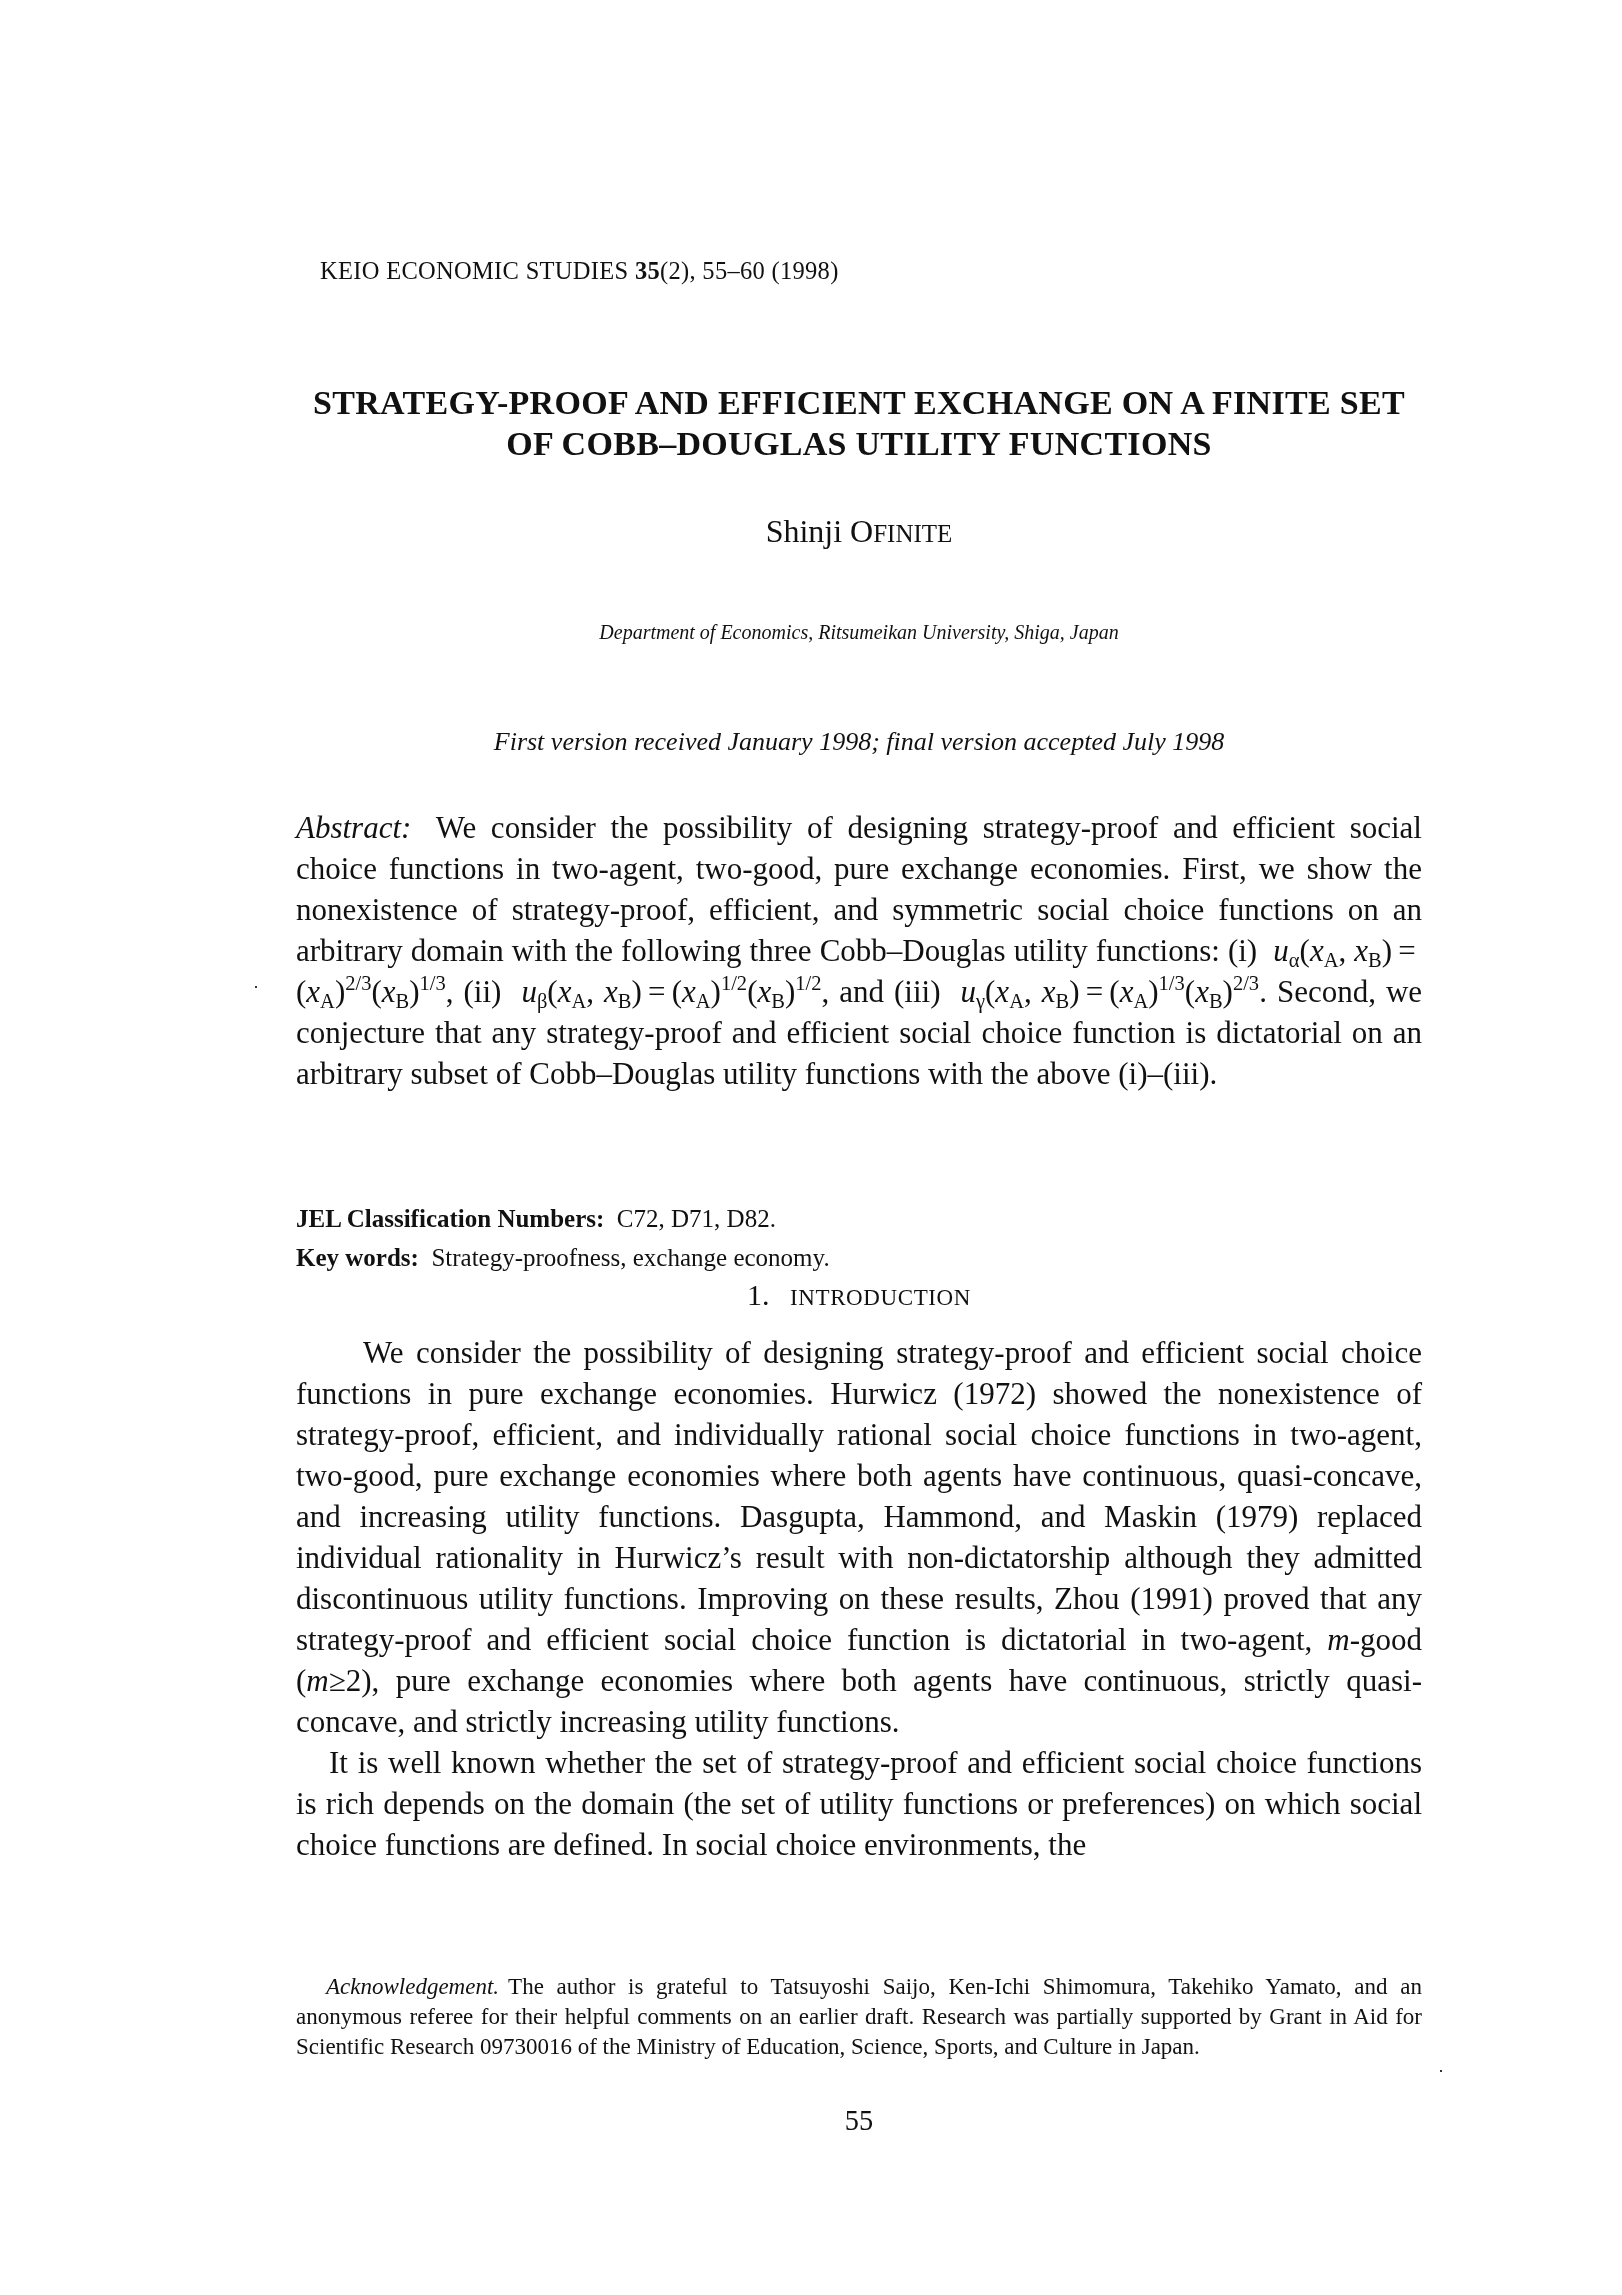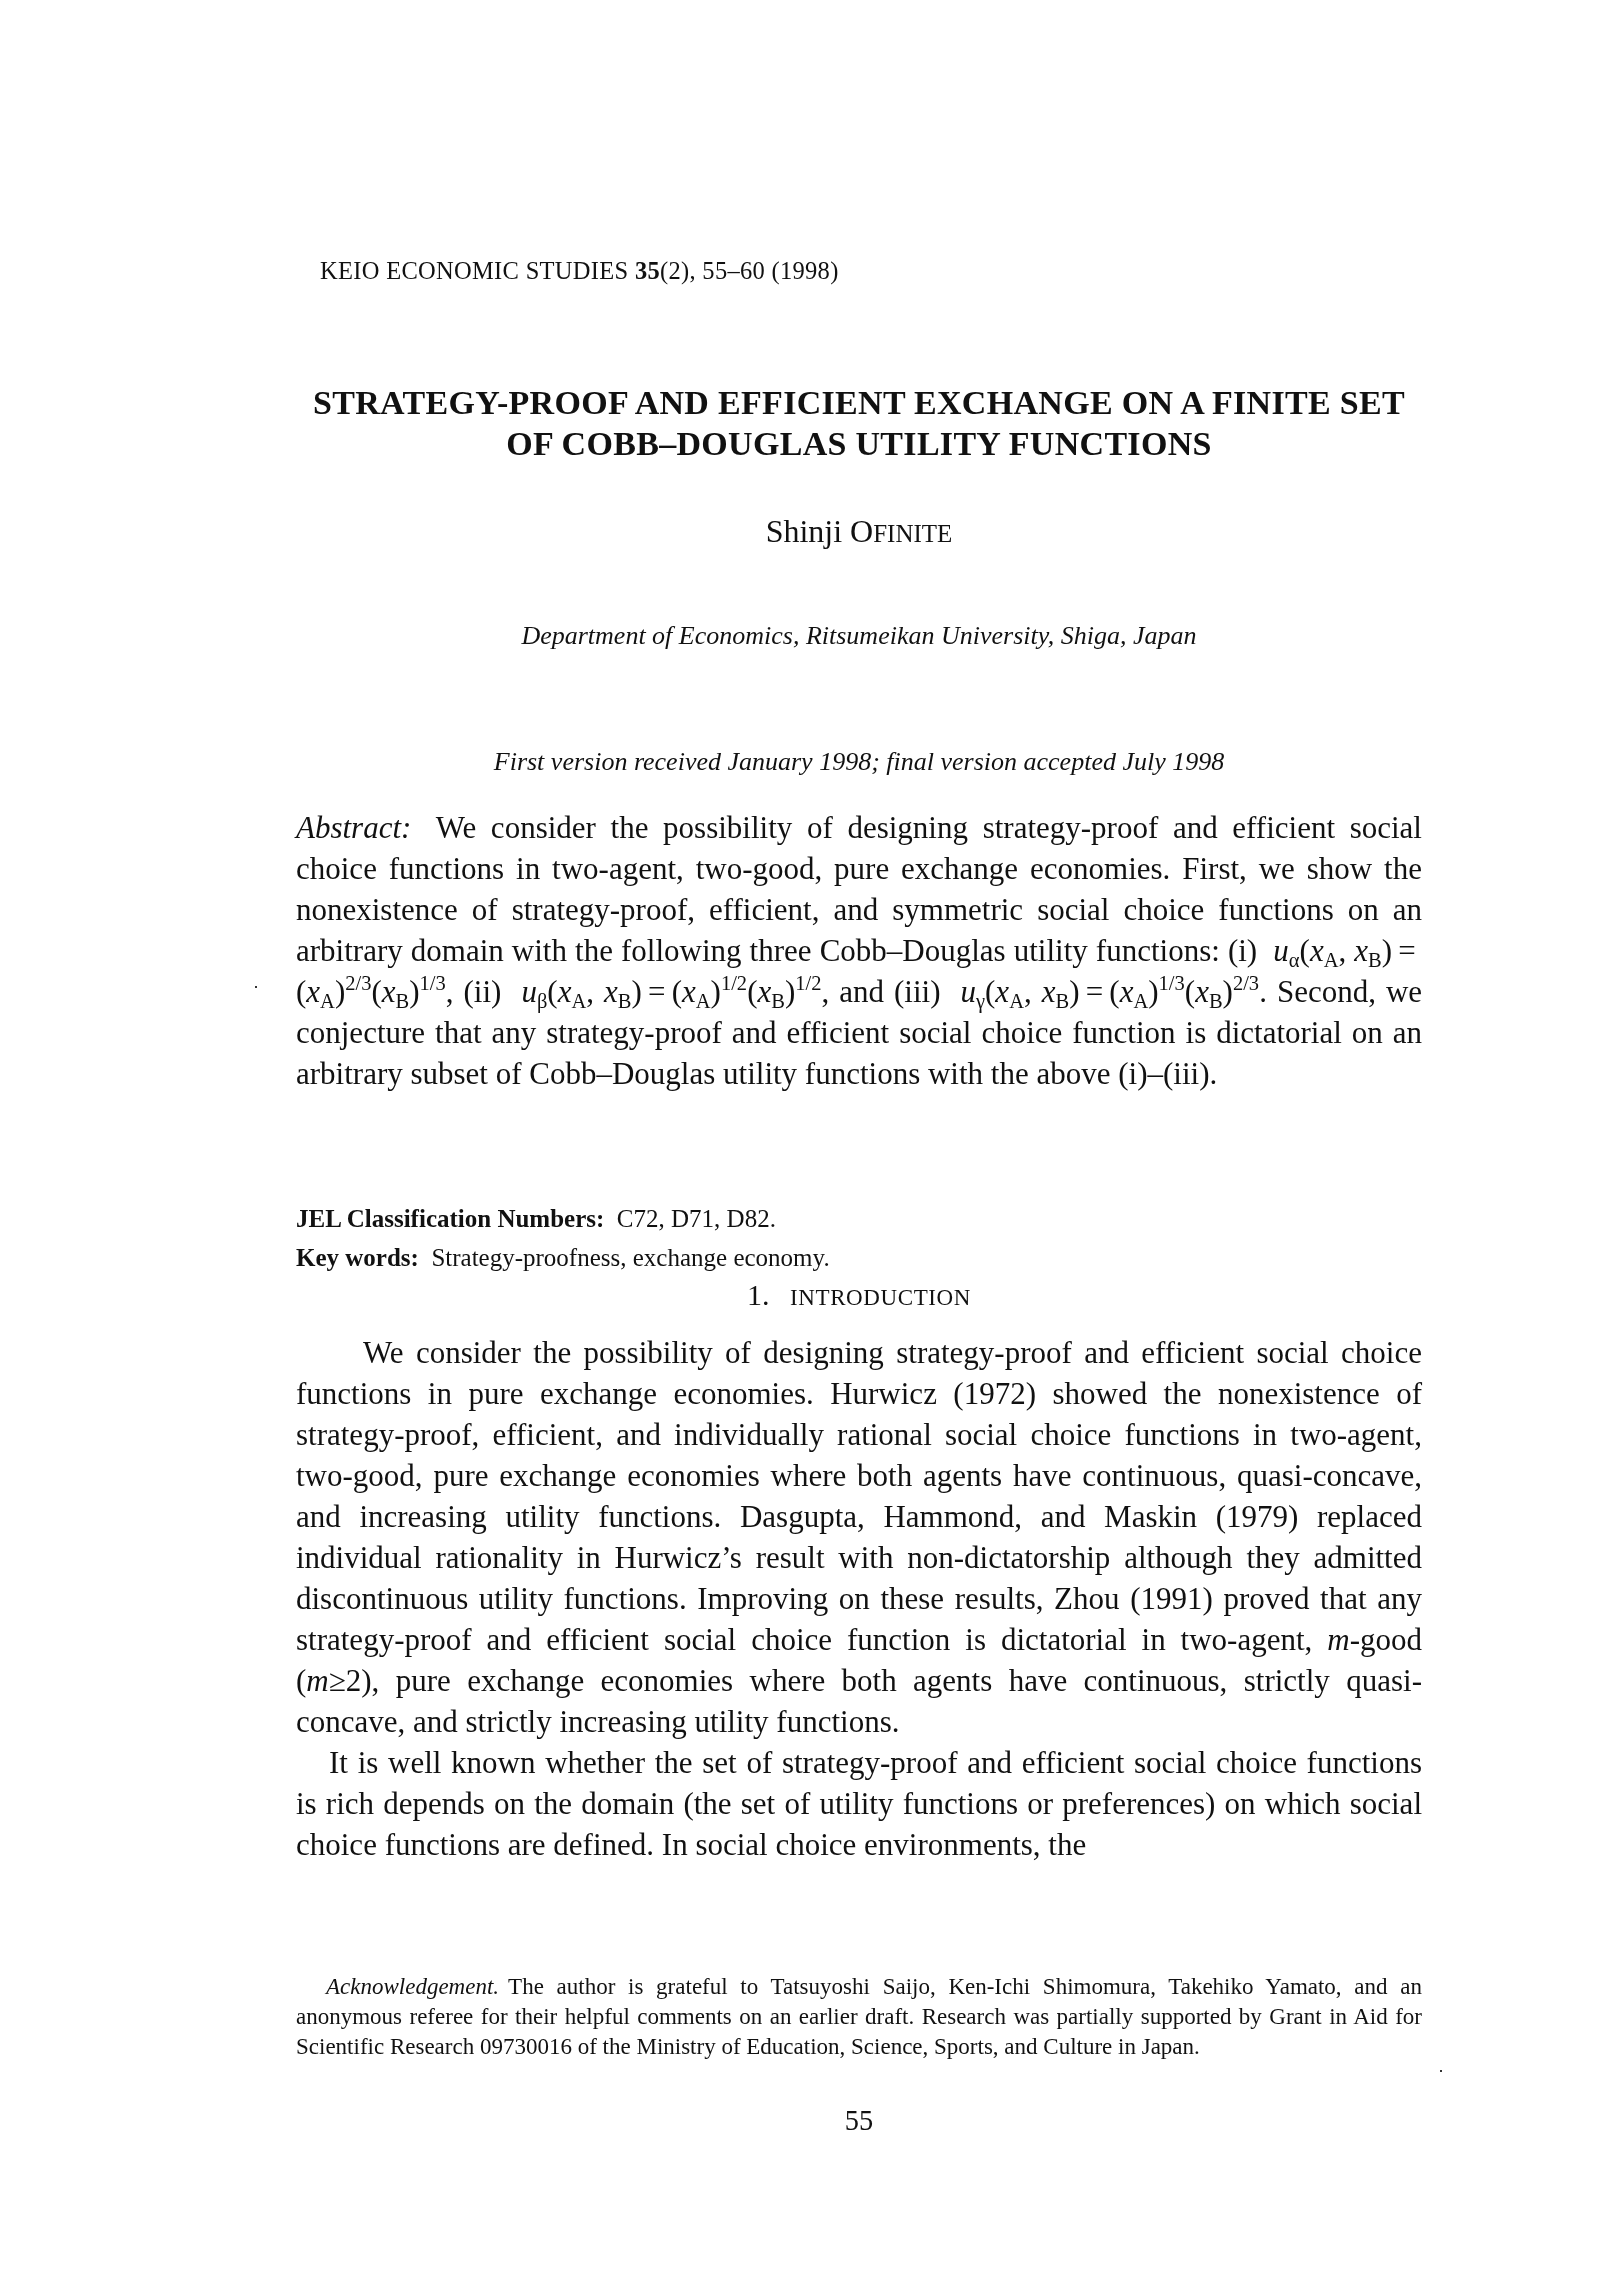--- a/index.html
+++ b/index.html
@@ -34,28 +34,27 @@
   .author {
     left: 296px; width: 1126px; top: 513px;
     text-align: center;
     font-size: 32px;
   }
   .author .sc { font-size: 25px; }
   .affiliation {
     left: 296px; width: 1126px; top: 621px;
     text-align: center;
     font-style: italic;
-    font-size: 26px;
+    font-size: 20px;
   }
   .dates {
     left: 296px; width: 1126px; top: 727px;
     text-align: center;
     font-style: italic;
     font-size: 26px;
-    margin-top: 20px;
   }
   .abstract {
     left: 296px; width: 1126px; top: 807px;
     font-size: 31px;
     line-height: 41px;
     text-align: justify;
   }
   .abstract .label { font-style: italic; margin-right: 10.2px; }
   .abstract i { font-style: italic; }
   .abstract sub { font-size: 20.5px; vertical-align: -5.7px; line-height: 0; font-style: normal; }

